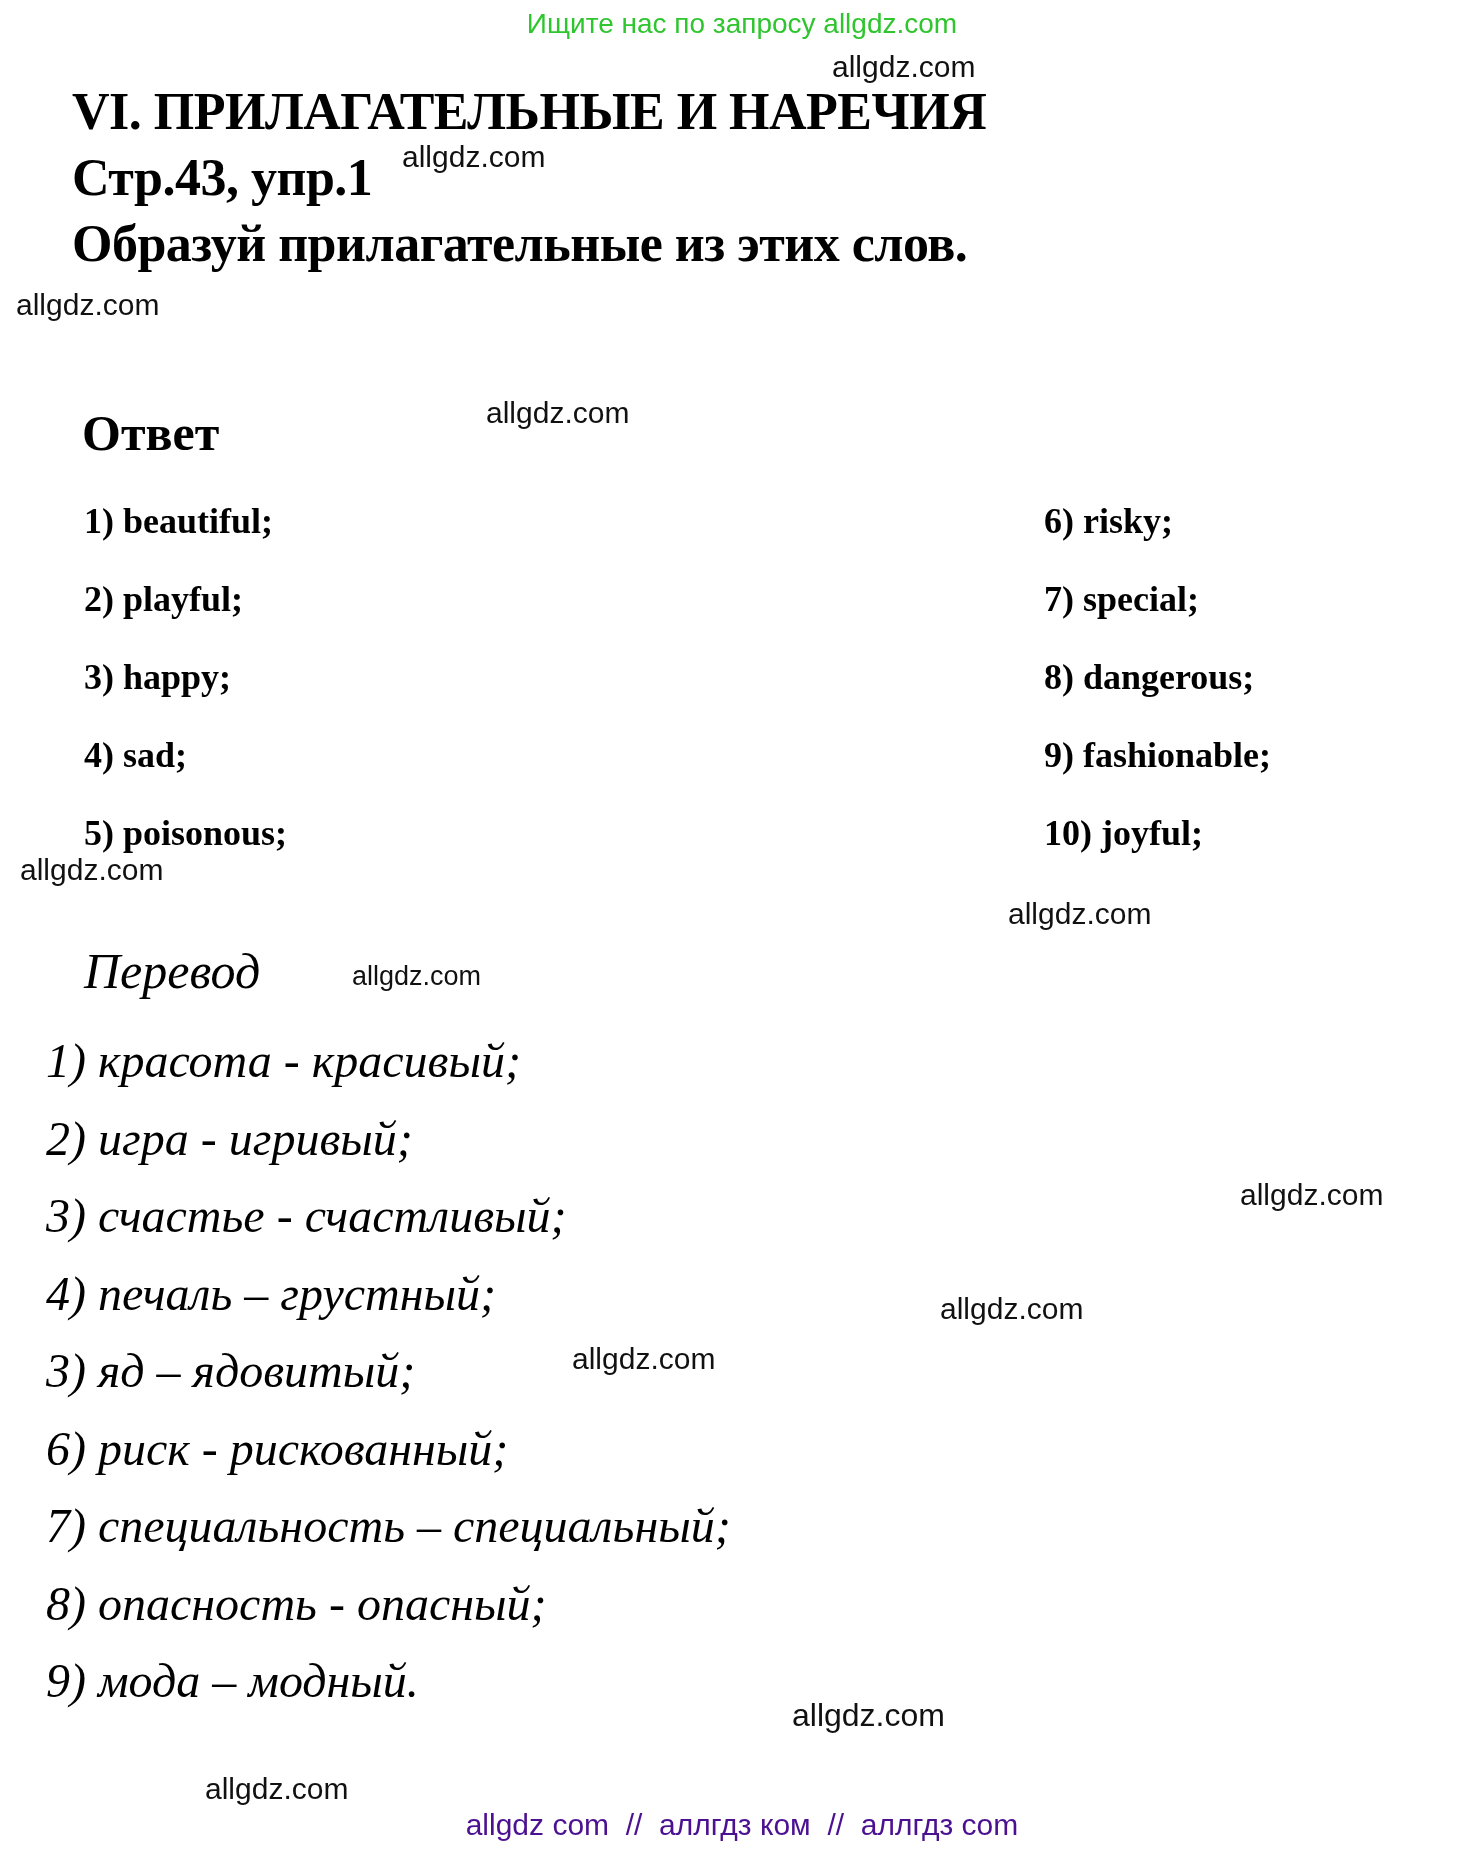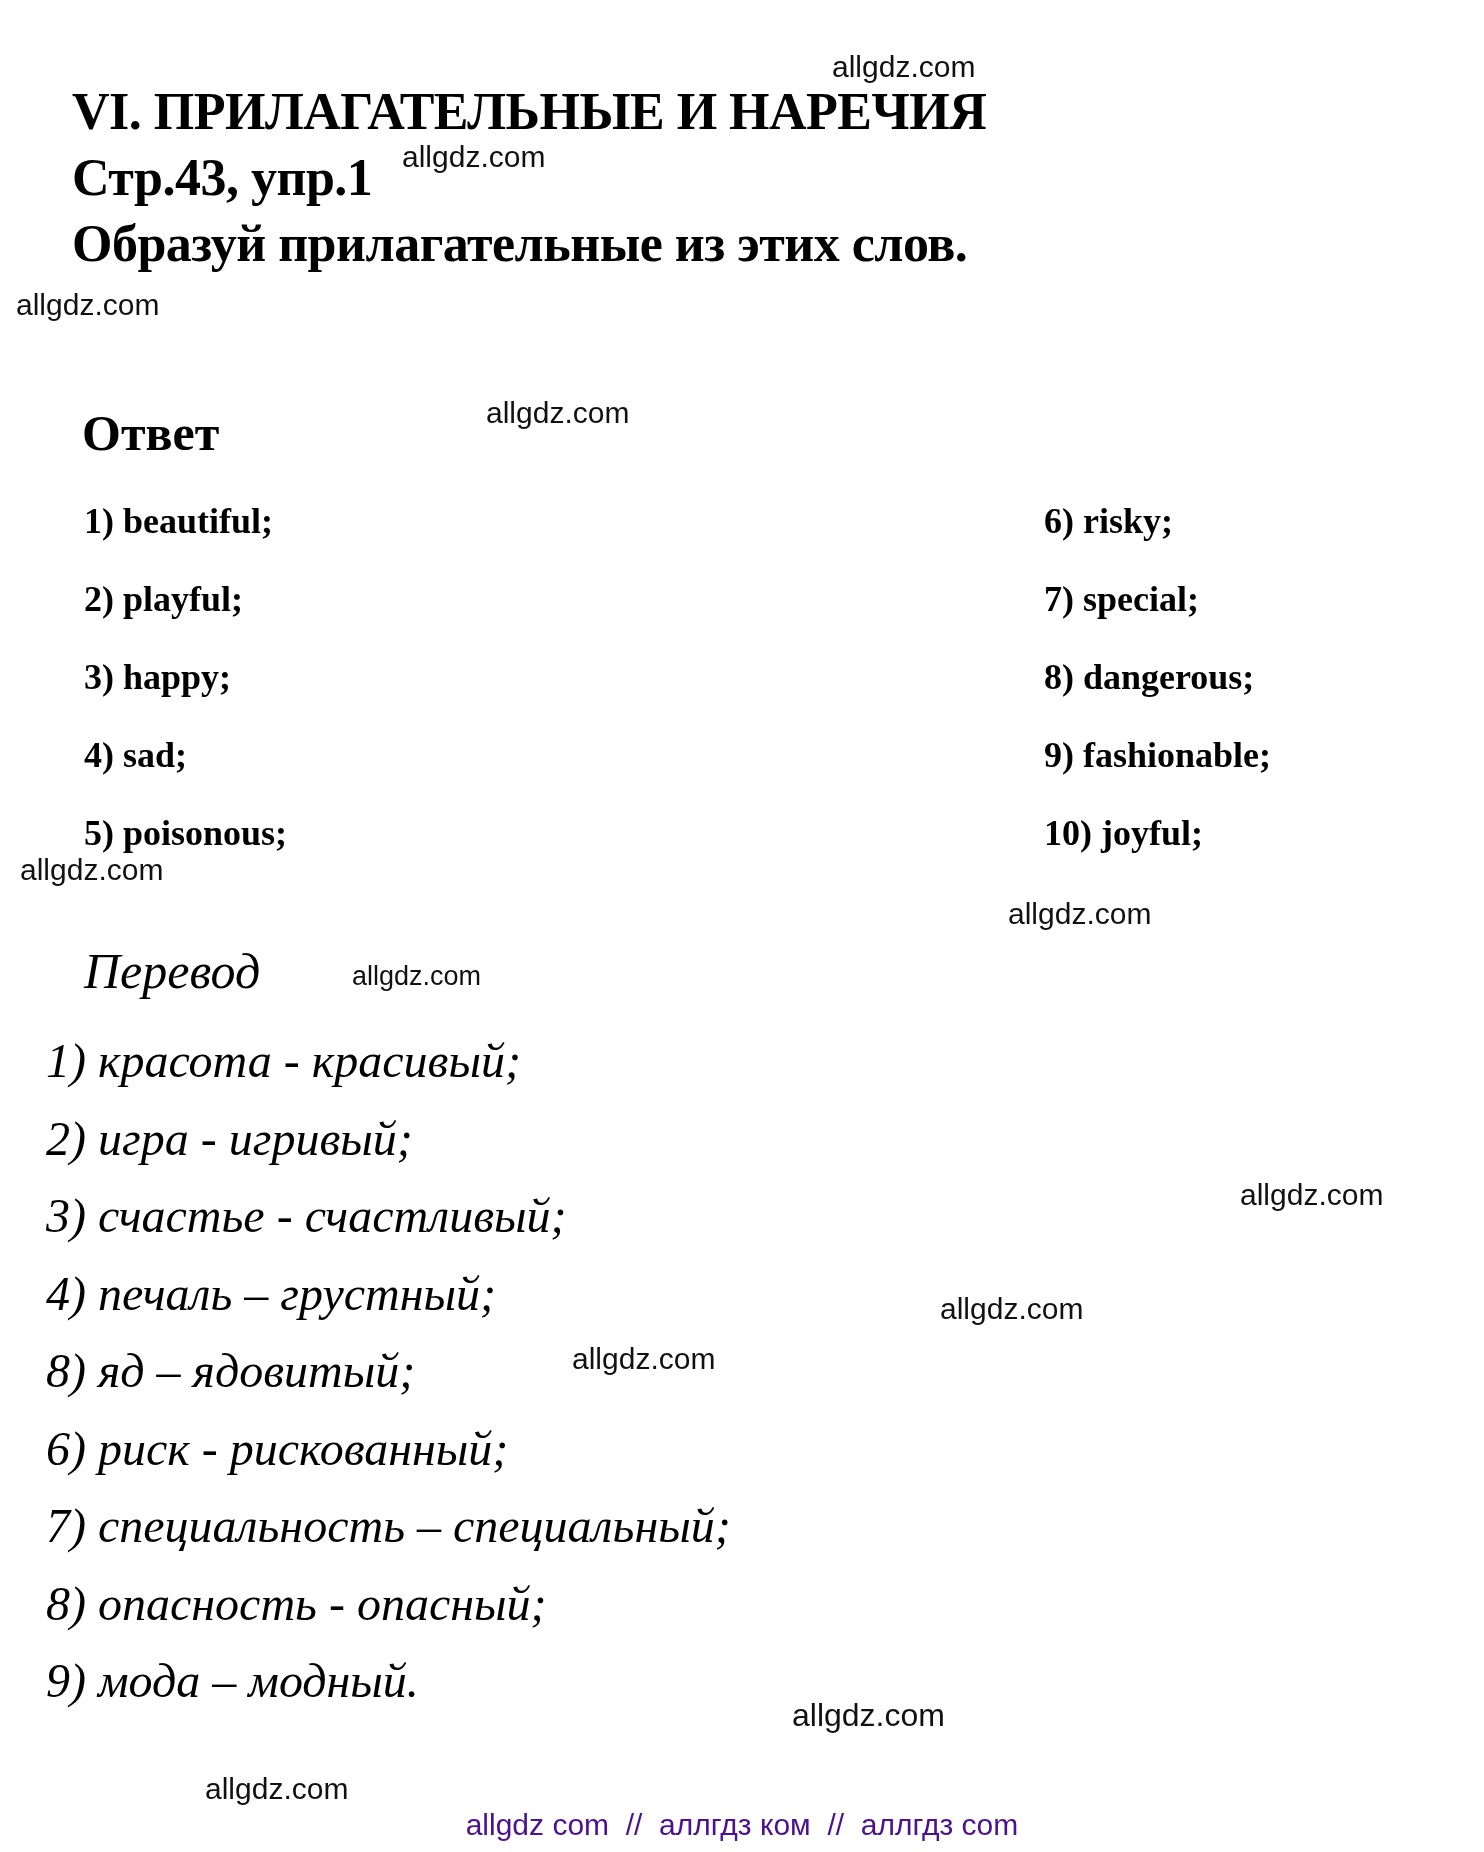--- a/index.html
+++ b/index.html
@@ -82,20 +82,21 @@
     font-size:30px;
     color:var(--footer-color);
     white-space:pre;
   }
 </style>
 </head>
 <body>
 
 <div class="page">
 
+  <div class="banner">Ищите нас по запросу allgdz.com</div>
 
   <span class="wm" style="left:832px;top:50px">allgdz.com</span>
   <span class="wm" style="left:402px;top:140px">allgdz.com</span>
   <span class="wm" style="left:16px;top:288px">allgdz.com</span>
   <span class="wm" style="left:486px;top:396px">allgdz.com</span>
   <span class="wm" style="left:20px;top:853px">allgdz.com</span>
   <span class="wm" style="left:1008px;top:897px">allgdz.com</span>
   <span class="wm" style="left:352px;top:961px;font-size:27px">allgdz.com</span>
   <span class="wm" style="left:1240px;top:1178px">allgdz.com</span>
   <span class="wm" style="left:572px;top:1342px">allgdz.com</span>
@@ -125,21 +126,21 @@
     <div>10) joyful;</div>
   </div>
 
   <div class="translation-label">Перевод</div>
 
   <div class="translations">
     <div>1) красота - красивый;</div>
     <div>2) игра - игривый;</div>
     <div>3) счастье - счастливый;</div>
     <div>4) печаль – грустный;</div>
-    <div>8) яд – ядовитый;</div>
+    <div>3) яд – ядовитый;</div>
     <div>6) риск - рискованный;</div>
     <div>7) специальность – специальный;</div>
     <div>8) опасность - опасный;</div>
     <div>9) мода – модный.</div>
   </div>
 
   <div class="footer">allgdz com  //  аллгдз ком  //  аллгдз com</div>
 
 </div>
 

